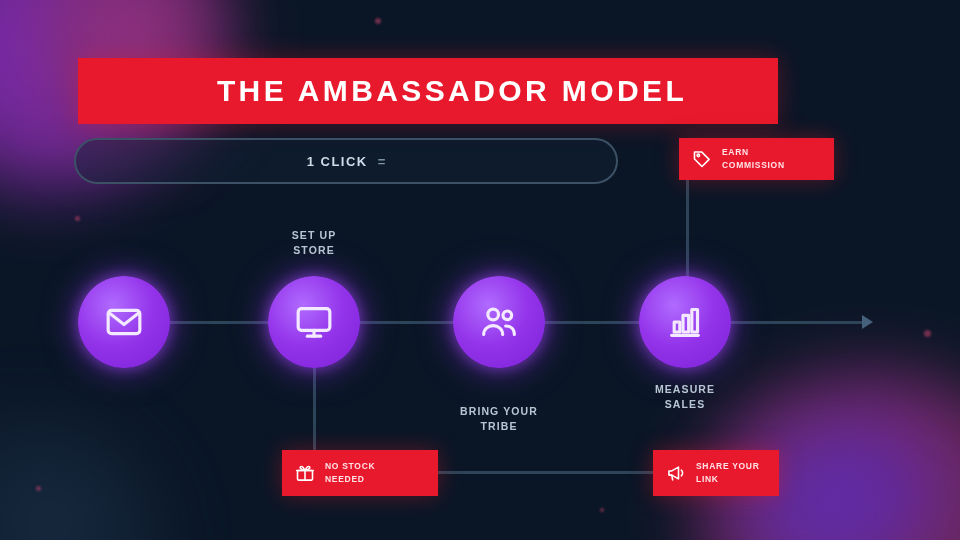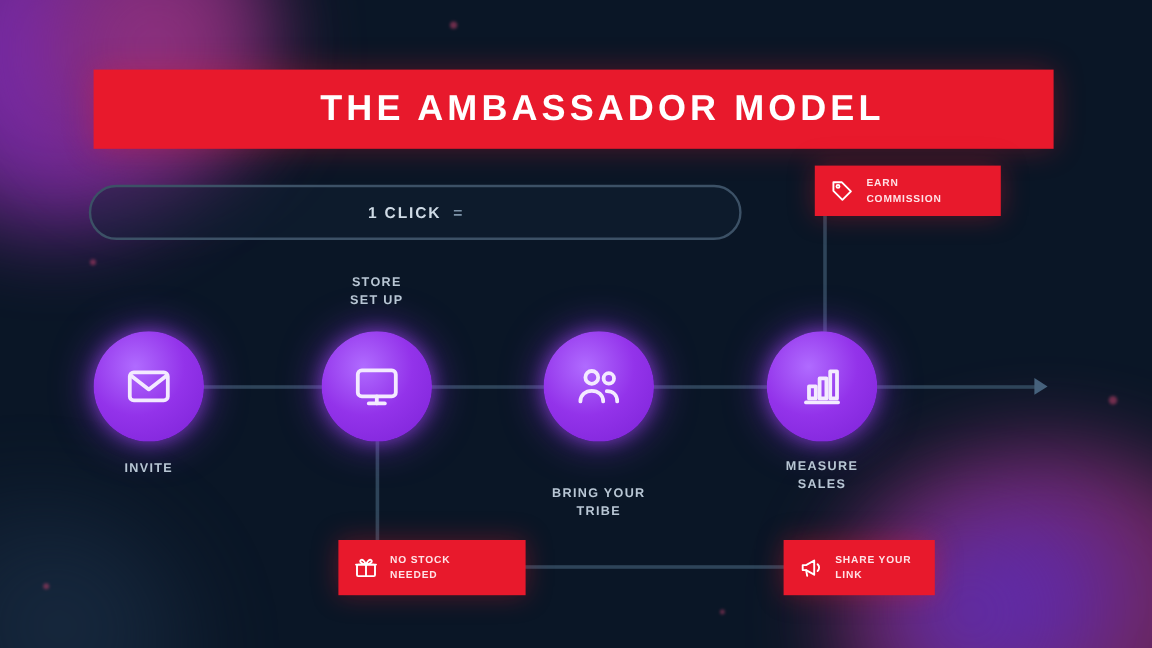--- a/index.html
+++ b/index.html
@@ -89,21 +89,21 @@
     position: absolute;
     inset: 0;
     z-index: 2;
   }
 
   
   .title-banner {
     position: absolute;
     left: 78px;
     top: 58px;
-    width: 800px;
+    width: 700px;
     height: 66px;
     background: #e8192c;
     display: flex;
     align-items: center;
     justify-content: center;
     box-shadow: 0 0 26px rgba(232,25,44,.32);
     padding-left: 48px;
   }
 
   .title-banner .title-text {
@@ -124,21 +124,20 @@
     width: 544px;
     height: 46px;
     border: 2px solid #3c5166;
     border-radius: 24px;
     display: flex;
     align-items: center;
     justify-content: center;
     gap: 10px;
     padding: 0 20px;
     background: rgba(18,34,54,.45);
-    margin-top: 16px;
   }
 
   .subtitle-pill .seg {
     color: #cfdbe6;
     font-size: 13px;
     font-weight: bold;
     letter-spacing: 1.5px;
     text-transform: uppercase;
     white-space: nowrap;
   }
@@ -306,34 +305,33 @@
   <div class="stem stem-h-bottom"></div>
 
   <div class="node node-1">
     <span>
       <svg viewBox="0 0 24 24" fill="none" stroke-width="1.9" stroke-linecap="round" stroke-linejoin="round">
         <rect x="2.5" y="5" width="19" height="14" rx="2"></rect>
         <polyline points="3,6.5 12,13.5 21,6.5"></polyline>
       </svg>
     </span>
   </div>
-  <div class="node-label label-below-1">INVITE</div>
 
   <div class="node node-2">
     <span>
       <svg viewBox="0 0 24 24" fill="none" stroke-width="1.9" stroke-linecap="round" stroke-linejoin="round">
         <rect x="2.5" y="4" width="19" height="13" rx="2"></rect>
         <line x1="8" y1="20.5" x2="16" y2="20.5"></line>
         <line x1="12" y1="17" x2="12" y2="20.5"></line>
       </svg>
     </span>
   </div>
   <div class="node-label label-above-2">
+    <div>SET UP</div>
     <div>STORE</div>
-    <div>SET UP</div>
   </div>
 
   <div class="node node-3">
     <span>
       <svg viewBox="0 0 24 24" fill="none" stroke-width="1.9" stroke-linecap="round" stroke-linejoin="round">
         <circle cx="8.5" cy="7.5" r="3.2"></circle>
         <path d="M2.8 19.5c0-3.2 2.6-5.3 5.7-5.3s5.7 2.1 5.7 5.3"></path>
         <circle cx="17" cy="8" r="2.6"></circle>
         <path d="M16 14.4c3 0 5.2 1.9 5.2 5.1"></path>
       </svg>

